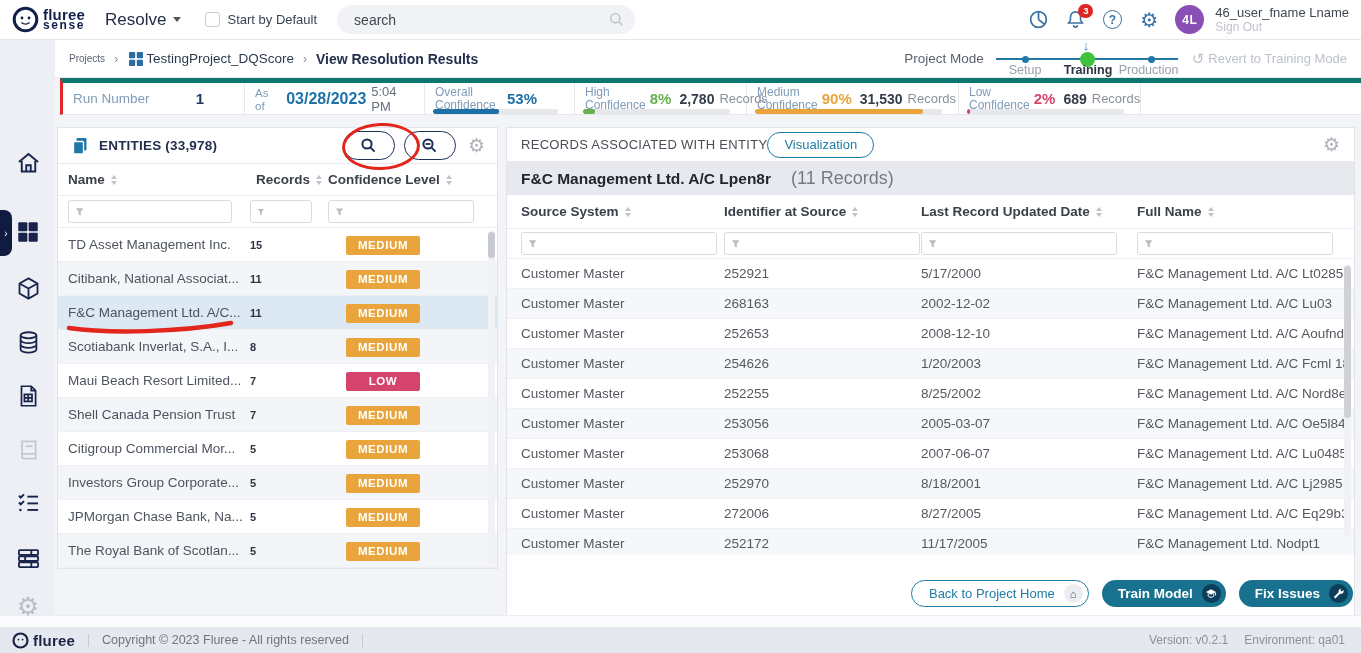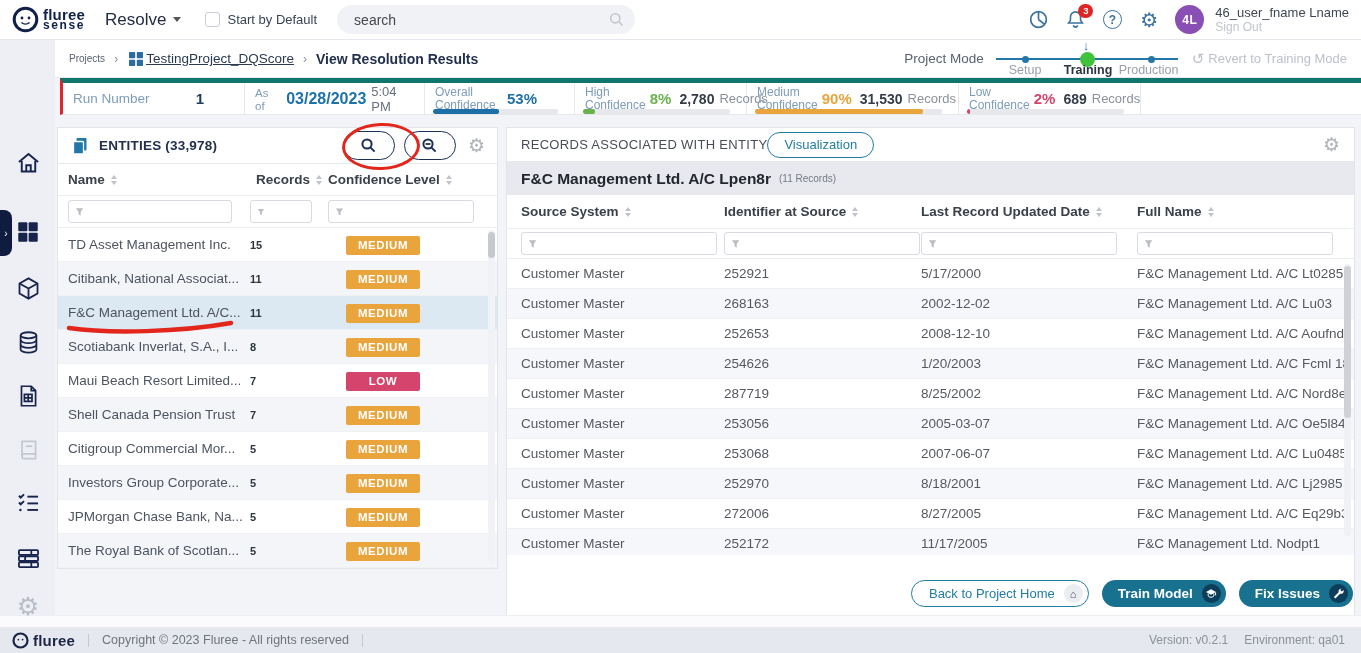--- a/index.html
+++ b/index.html
@@ -34,21 +34,21 @@
 
 .sidebar{position:absolute;top:40px;left:0;width:55px;bottom:38px;background:#edeff5;z-index:4}
 .side-ic{position:absolute;left:14px;width:28px;height:28px;display:flex;align-items:center;justify-content:center;cursor:pointer}
 .active-tab{position:absolute;left:0;top:170px;width:12px;height:46px;background:#101c3f;border-radius:0 8px 8px 0;color:#fff;font-size:10px;display:flex;align-items:center;justify-content:center}
 .side-gear{font-size:25px;color:#b9bdc7;line-height:25px}
 
 
 .crumbrow{position:absolute;top:40px;left:55px;right:0;height:38px;background:#fff;border-bottom:1px solid #e8e9ee;display:flex;align-items:center;padding:0 14px;z-index:3}
 .crumb{font-size:10px;color:#5a6270}
 .crumb-sep{color:#8a909b;margin:0 9px;font-size:12px}
-.crumb-proj{font-size:13.5px;color:#2b3a50;text-decoration:underline;cursor:pointer}
+.crumb-proj{font-size:13.5px;color:#2b3a50;cursor:pointer}
 .crumb-cur{font-size:14px;font-weight:700;color:#23304d}
 .grid-mini{margin:0 2px 0 1px}
 .mode-group{margin-left:auto;display:flex;align-items:center}
 .mode-label{font-size:13.5px;color:#5a6270;margin-right:12px}
 .slider{position:relative;width:182px;height:34px;margin-top:4px}
 .slider .line{position:absolute;left:0;right:0;top:14px;height:2px;background:#2178a8}
 .dot{position:absolute;width:7px;height:7px;border-radius:50%;background:#2178a8;top:12px}
 .dot.big{width:15px;height:15px;background:#3fc33c;top:8px}
 .down-arrow{position:absolute;top:-6px;font-size:13px;font-weight:700;color:#2e7ca8}
 .step-lab{position:absolute;top:19px;font-size:12.5px;color:#9aa0ab;white-space:nowrap}
@@ -108,21 +108,21 @@
 .e-scroll{position:absolute;right:2px;top:102px;bottom:4px;width:7px;background:#f1f2f5;border-radius:4px}
 .e-thumb{position:absolute;top:2px;left:0;width:7px;height:26px;background:#c7c9d0;border-radius:4px}
 
 .r-head{height:34px;display:flex;align-items:center;padding:0 14px;border-bottom:1px solid #e8e9ee}
 .r-title{font-size:13px;color:#494d57;letter-spacing:.3px}
 .pill-btn{height:26px;border:1.5px solid #1f7ca4;border-radius:13px;background:#fff;color:#1f7ca4;font-size:13px;padding:0 16px;cursor:pointer;font-family:"Liberation Sans",sans-serif}
 .pill-btn.first{margin-left:62px}
 .pill-btn+.pill-btn{margin-left:12px}
 .entity-bar{height:33px;background:#e8e9ee;display:flex;align-items:center;padding:0 14px}
 .entity-name{font-size:15.5px;font-weight:700;color:#23262e}
-.entity-count{font-size:10px;color:#757a84;margin-left:8px}
+.entity-count{font-size:18px;color:#757a84;margin-left:20px}
 .r-grid{display:grid;grid-template-columns:203px 197px 216px 1fr;align-items:center;padding-left:14px}
 .r-thead{height:34px;font-size:13.5px;font-weight:700;color:#3b4049;border-bottom:1px solid #eceef2}
 .r-filters{height:30px;border-bottom:1px solid #eceef2}
 .rf{width:196px}
 .r-rows{height:296px;overflow:hidden}
 .r-row{height:30px;border-bottom:1px solid #eef0f3;background:#fff;cursor:pointer}
 .r-row.alt{background:#f6f7fa}
 .r-cell{font-size:13.5px;color:#55585f;white-space:nowrap;overflow:hidden}
 .h-scroll{position:absolute;left:4px;right:16px;bottom:3px;height:11px;background:#e8e9ed;border-radius:6px}
 .h-thumb{position:absolute;left:2px;top:0;width:128px;height:11px;background:#b7b9c1;border-radius:6px;cursor:grab}
@@ -565,21 +565,21 @@
           <span class="r-cell">F&amp;C Management Ltd. A/C Aoufnd</span>
         </div>
         <div class="r-grid r-row alt">
           <span class="r-cell">Customer Master</span>
           <span class="r-cell">254626</span>
           <span class="r-cell">1/20/2003</span>
           <span class="r-cell">F&amp;C Management Ltd. A/C Fcml 18</span>
         </div>
         <div class="r-grid r-row">
           <span class="r-cell">Customer Master</span>
-          <span class="r-cell">287719</span>
+          <span class="r-cell">252255</span>
           <span class="r-cell">8/25/2002</span>
           <span class="r-cell">F&amp;C Management Ltd. A/C Nord8e</span>
         </div>
         <div class="r-grid r-row alt">
           <span class="r-cell">Customer Master</span>
           <span class="r-cell">253056</span>
           <span class="r-cell">2005-03-07</span>
           <span class="r-cell">F&amp;C Management Ltd. A/C Oe5l84</span>
         </div>
         <div class="r-grid r-row">

